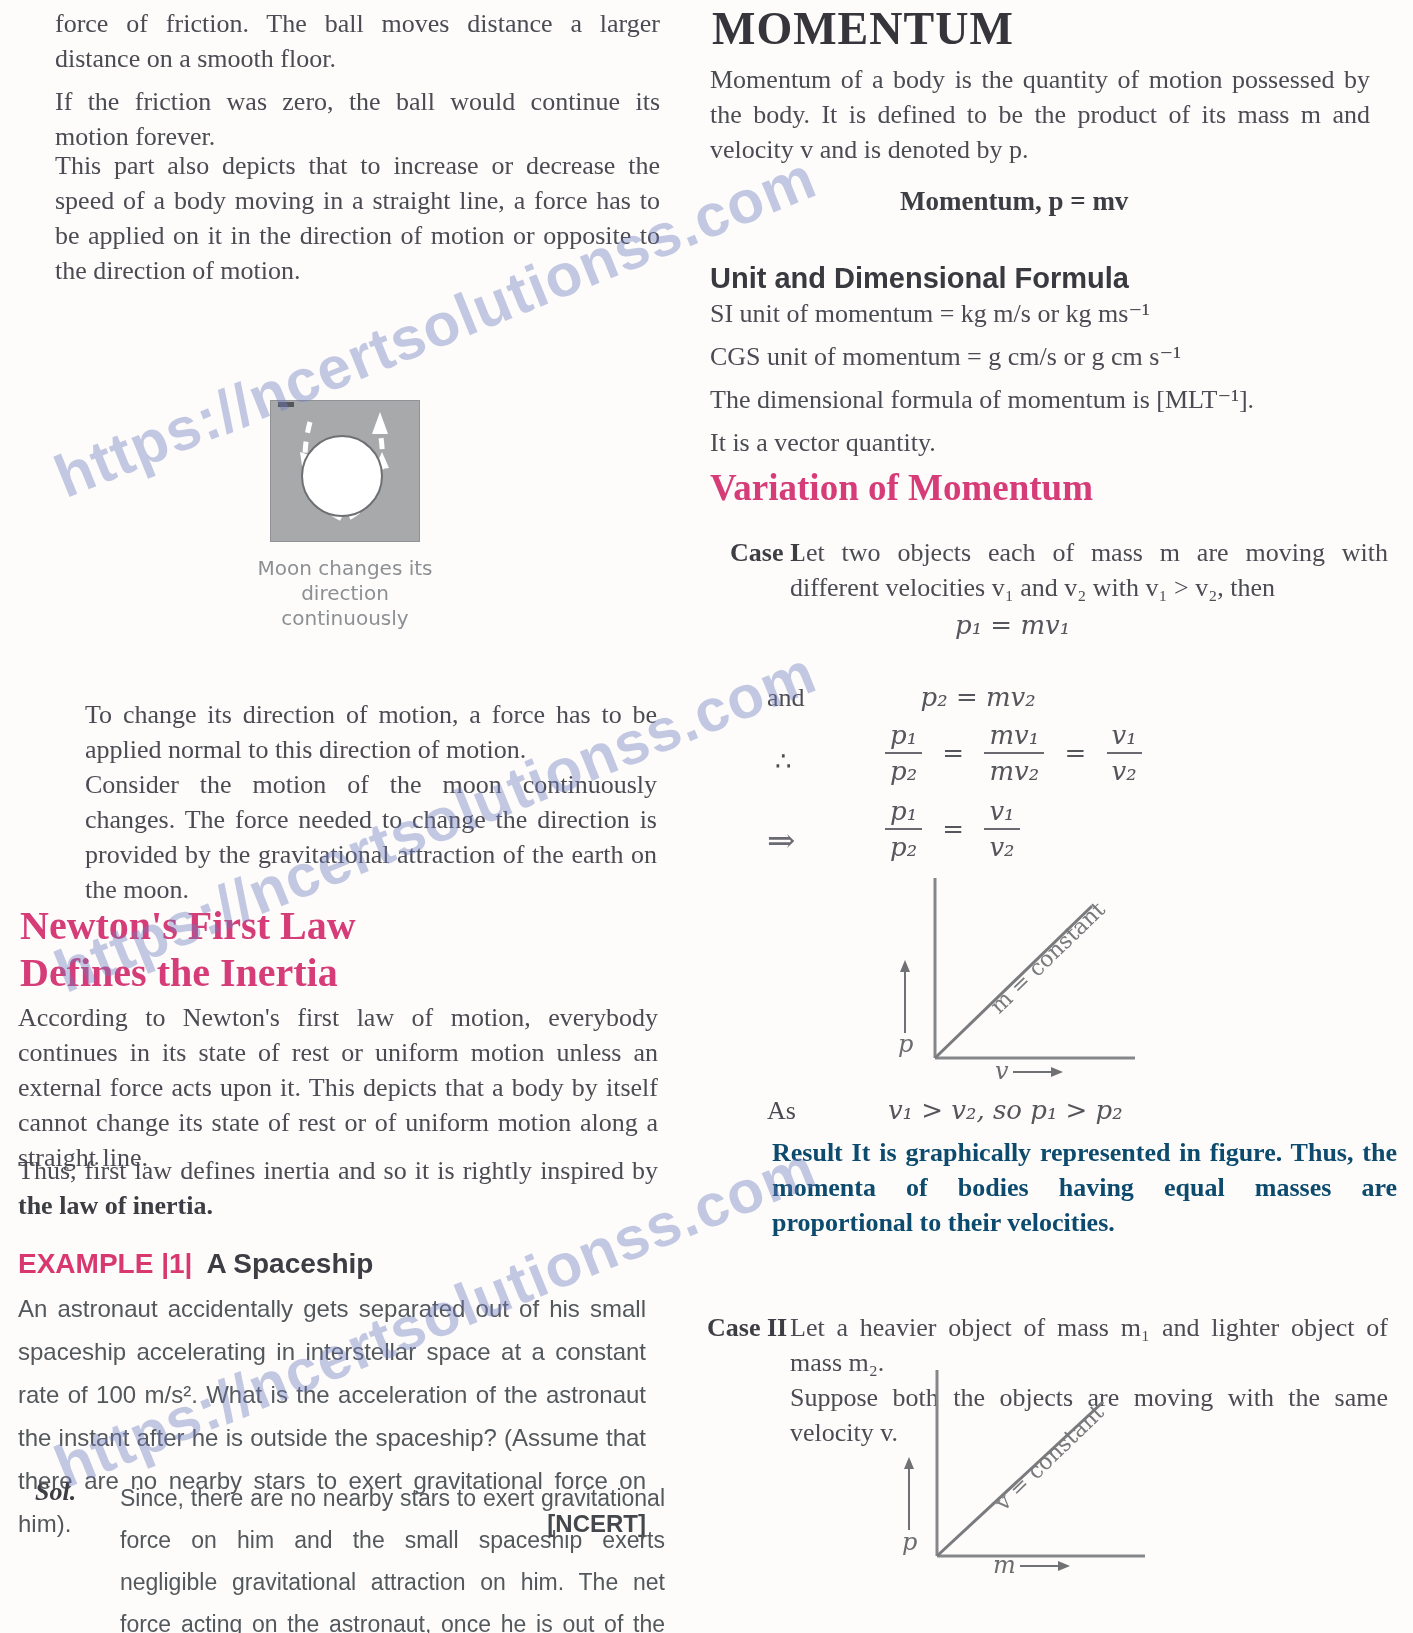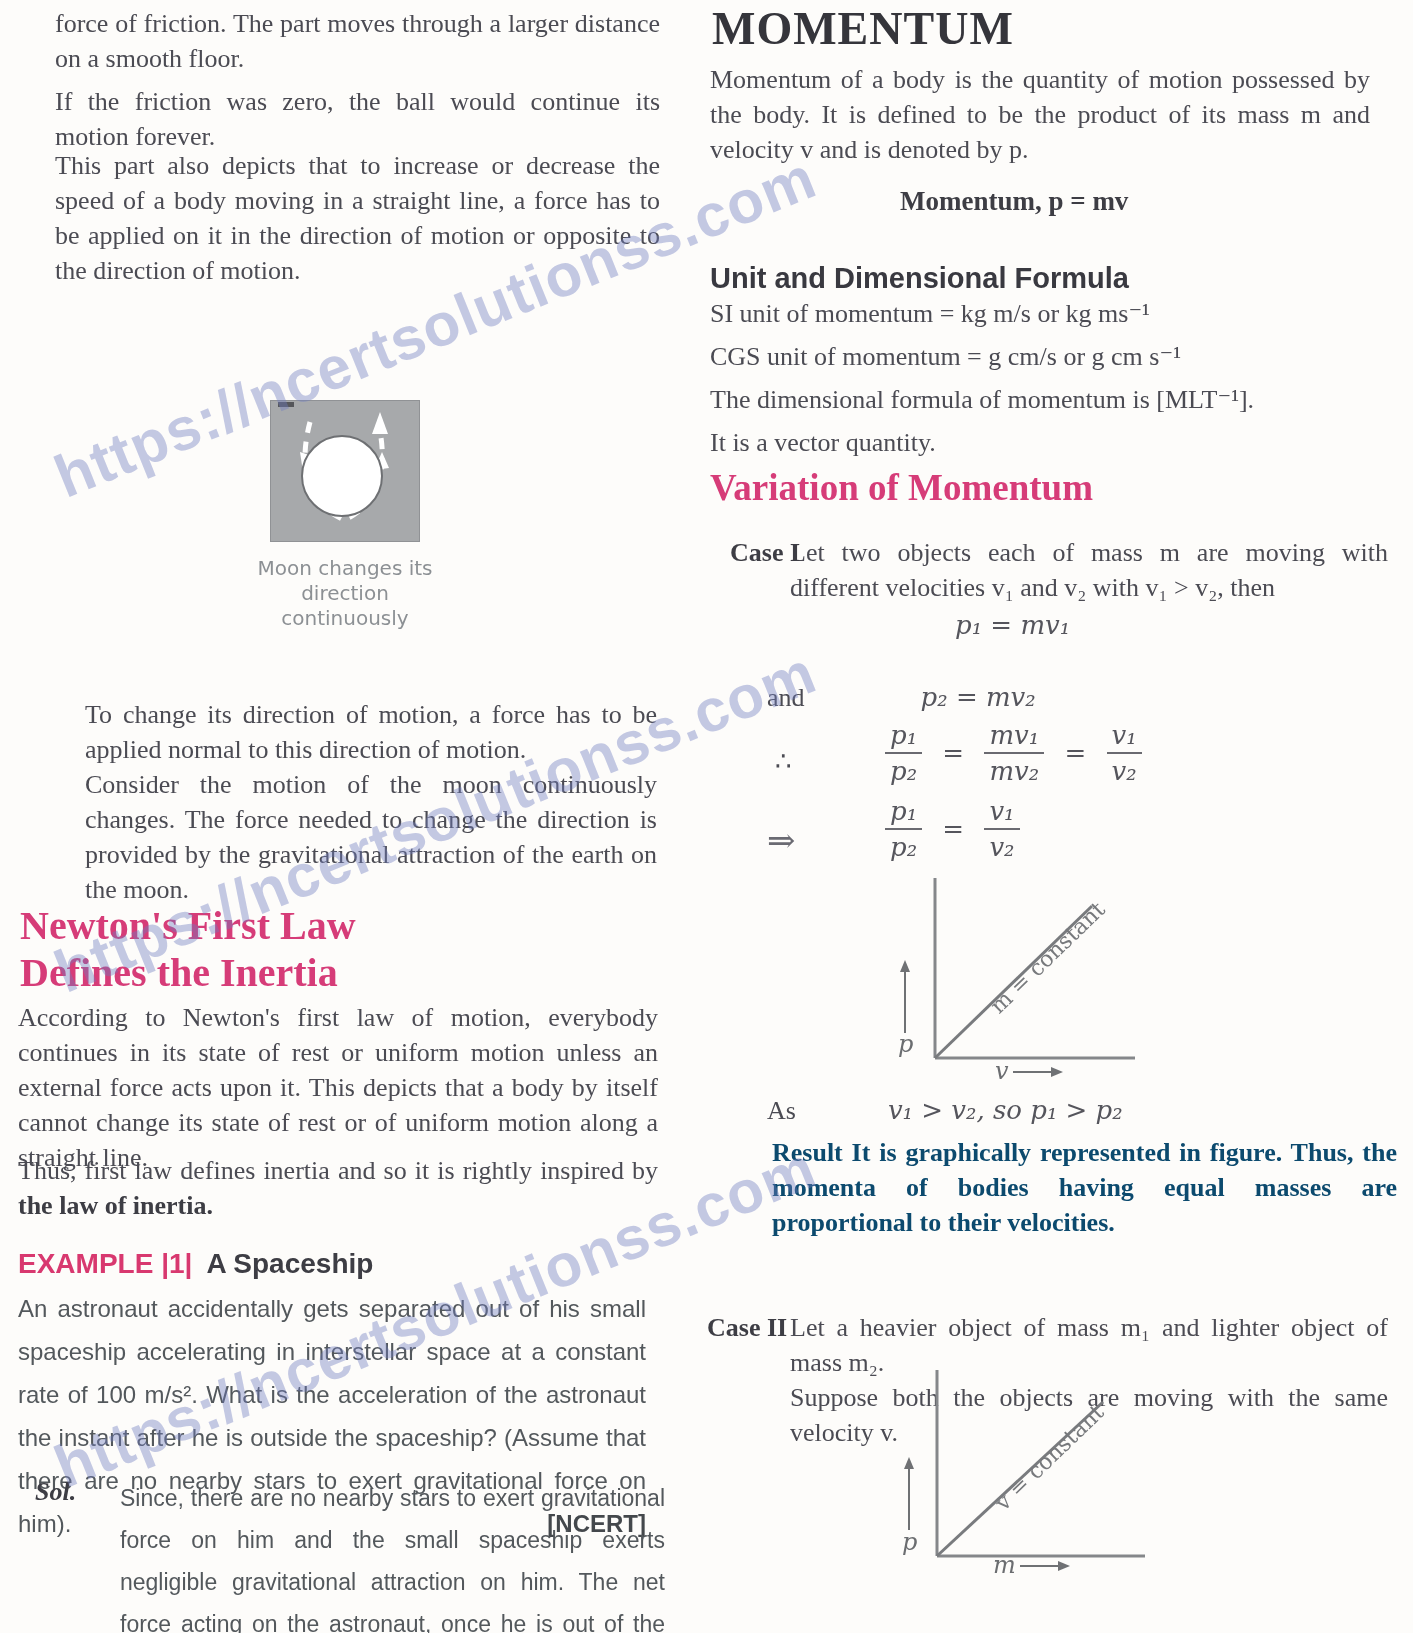--- a/index.html
+++ b/index.html
@@ -69,21 +69,21 @@
 <body>
 
 <div class="page">
 
   <div class="watermark wm1">https://ncertsolutionss.com</div>
   <div class="watermark wm2">https://ncertsolutionss.com</div>
   <div class="watermark wm3">https://ncertsolutionss.com</div>
 
   <div class="col-left">
 
-    <div class="blk para indent" style="top:6px;">force of friction. The part moves through a larger distance on a smooth floor.</div>
+    <div class="blk para indent" style="top:6px;">force of friction. The ball moves distance a larger distance on a smooth floor.</div>
     <div class="blk para indent" style="top:84px;">If the friction was zero, the ball would continue its motion forever.</div>
     <div class="blk para indent" style="top:148px;">This part also depicts that to increase or decrease the speed of a body moving in a straight line, a force has to be applied on it in the direction of motion or opposite to the direction of motion.</div>
 
 
     <div class="blk" style="top:400px;left:205px;width:260px;">
       <svg width="150" height="142" style="display:block;margin:0 auto;">
         <rect x="0" y="0" width="150" height="142" fill="#a7a9ab" stroke="#909295" stroke-width="2"></rect>
         <rect x="8" y="2" width="16" height="5" fill="#55565a"></rect>
         <path d="M 40 22 C 30 60 32 100 74 120 C 112 104 116 62 110 32" fill="none" stroke="#ffffff" stroke-width="5" stroke-dasharray="11 9"></path>
         <polygon points="110,12 102,34 118,34" fill="#ffffff"></polygon>

